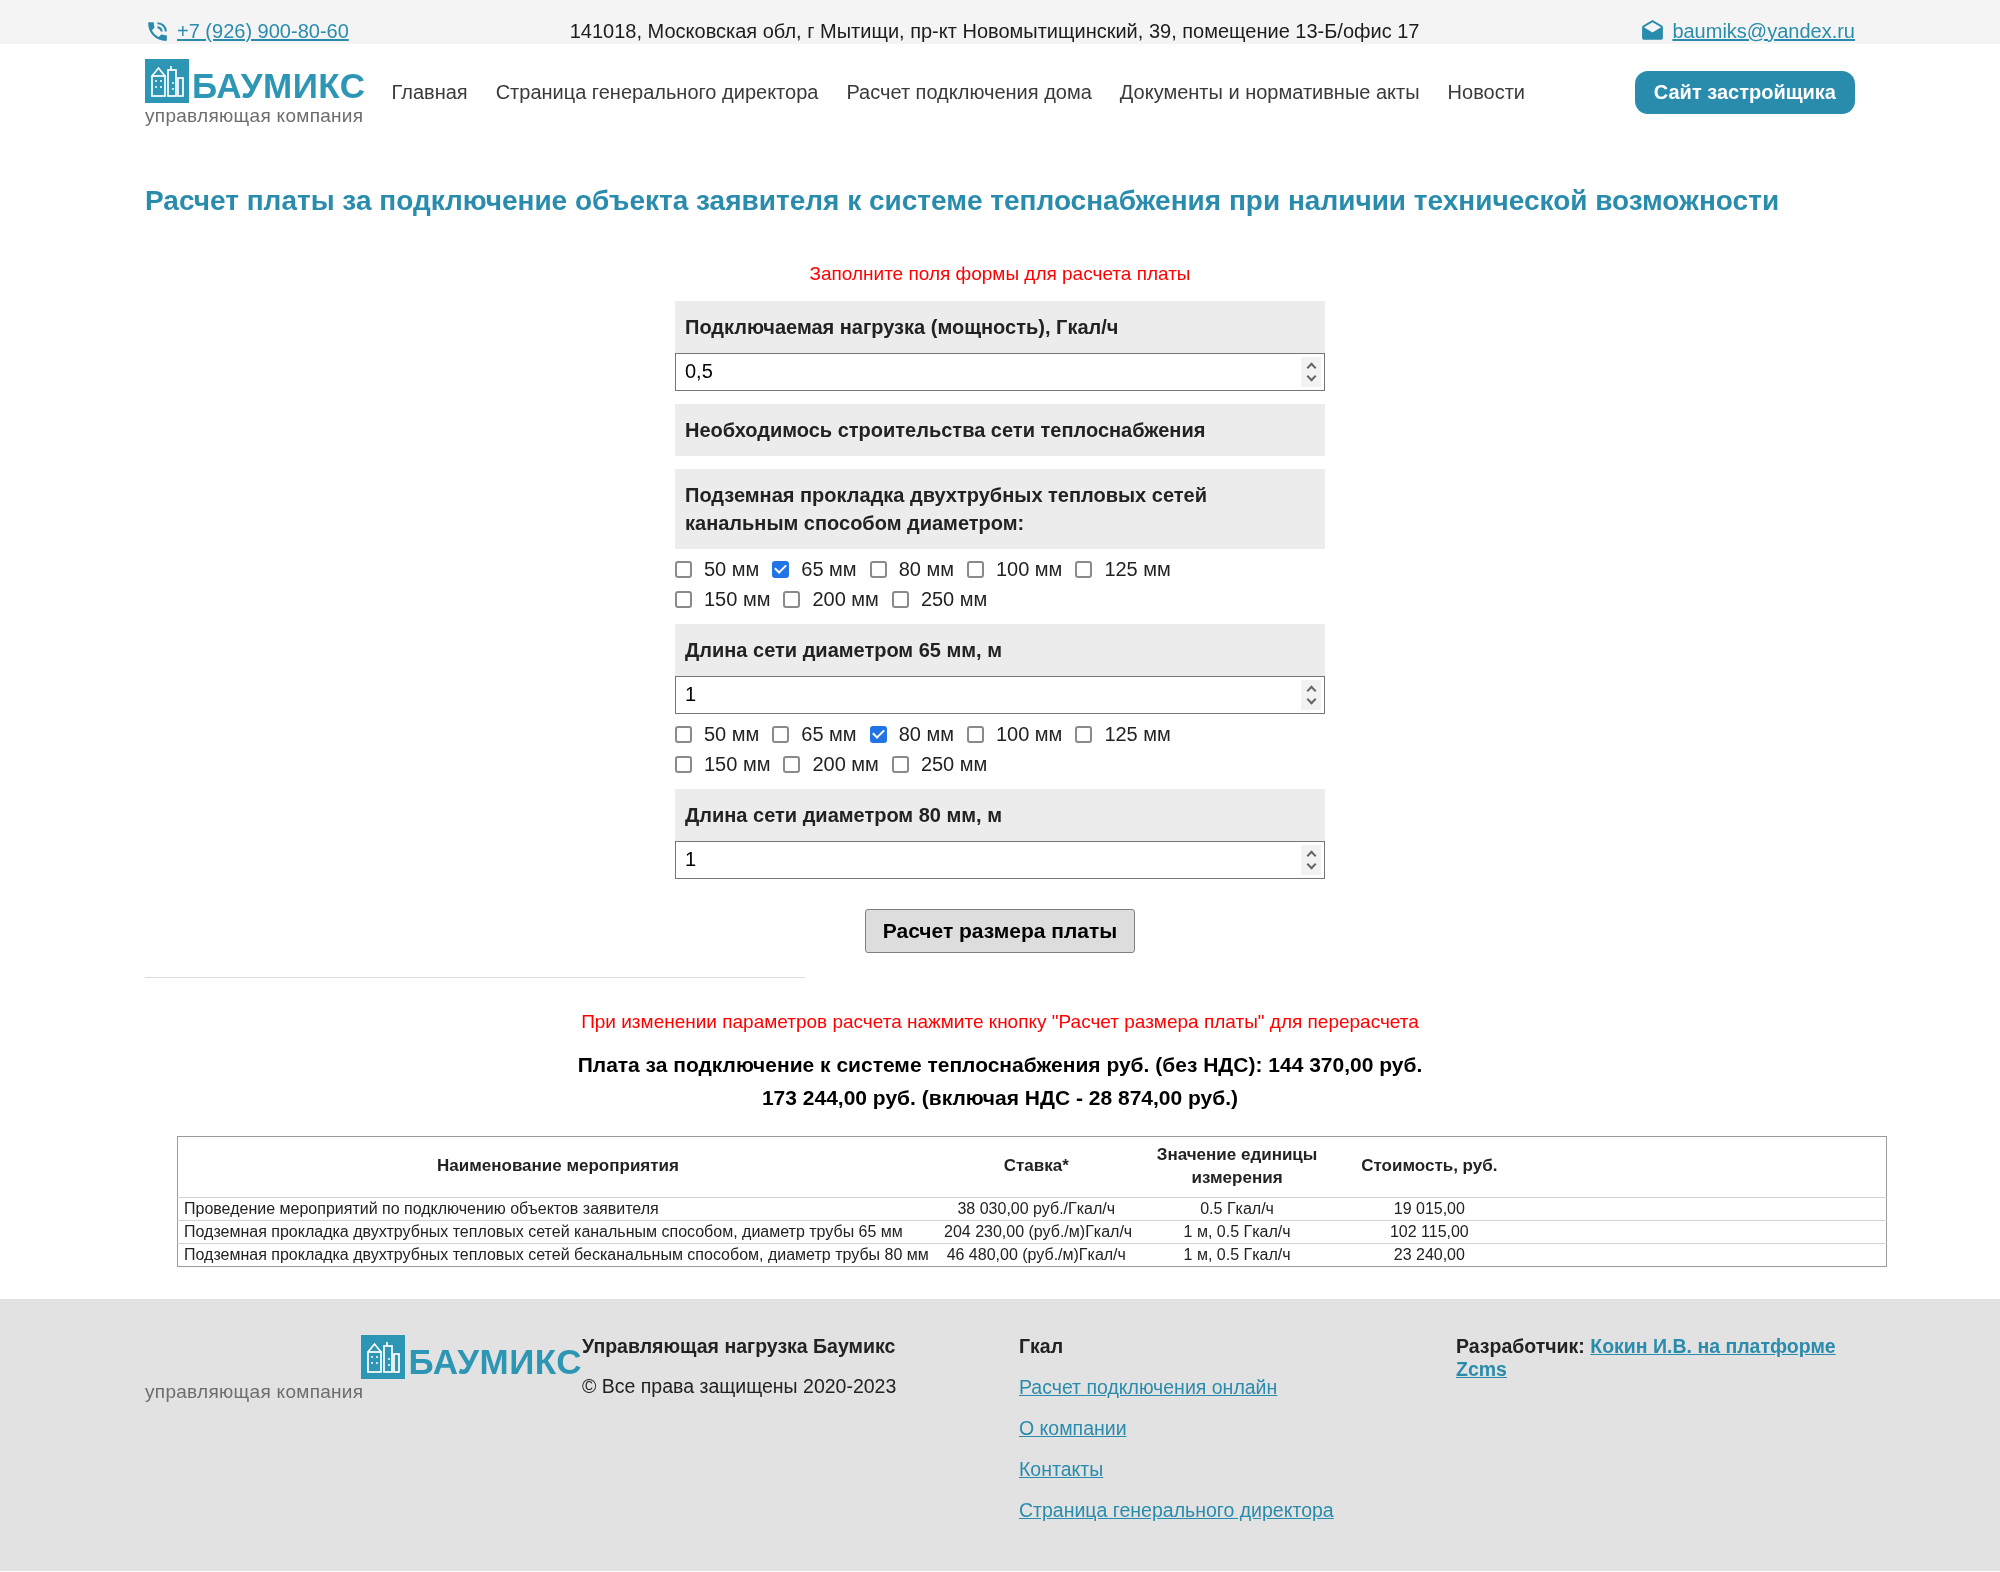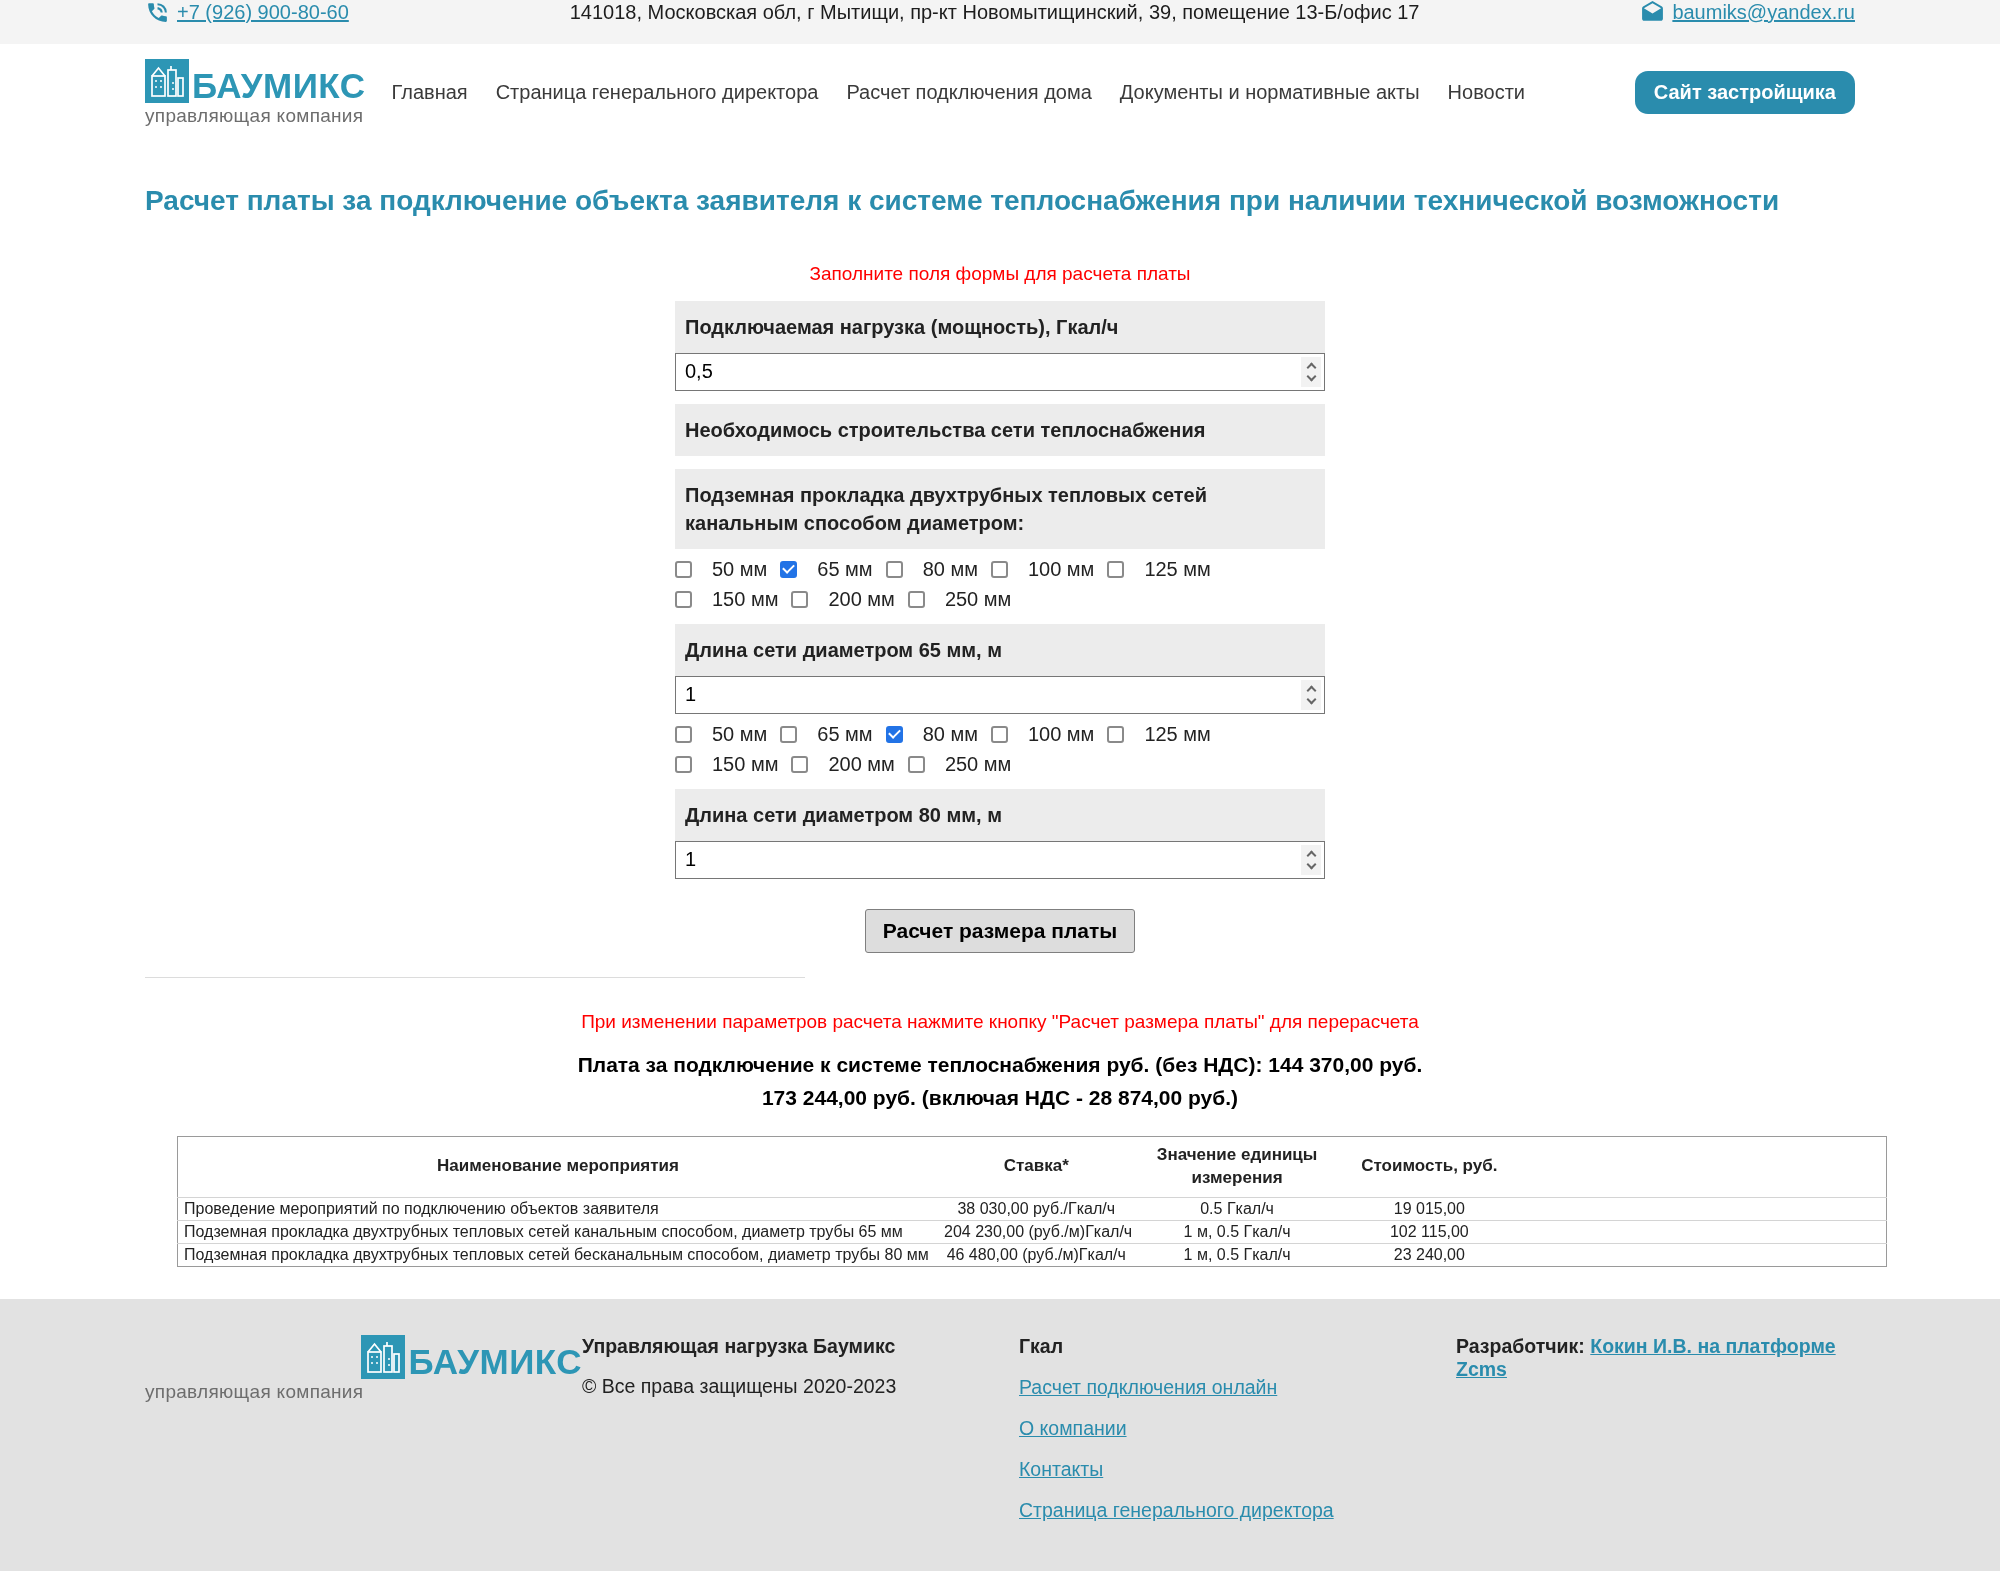--- a/index.html
+++ b/index.html
@@ -1,21 +1,21 @@
 <!DOCTYPE html>
 <html lang="ru"><head>
 <meta charset="utf-8">
 <style>
   * { margin:0; padding:0; box-sizing:border-box; }
   html,body { width:2000px; height:1572px; background:#fff;
     font-family:"Liberation Sans", sans-serif; color:#222; overflow:hidden; }
   .container { width:1710px; margin:0 auto; }
 
   
-  .topbar { height:44px; background:#f4f4f4; display:flex; align-items:flex-start; }
+  .topbar { height:44px; background:#f4f4f4; display:flex; align-items:flex-end; }
   .topbar .container { display:flex; align-items:center; justify-content:space-between; font-size:20px; }
   .tb-link { color:#2a8cad; text-decoration:underline; display:inline-flex; align-items:center; gap:7px; cursor:pointer; }
   .tb-link svg { width:25px; height:25px; fill:#2a8cad; }
   .tb-address { color:#1d1d1d; font-size:20px; }
 
   
   .header { height:97px; background:#fff; display:flex; align-items:center; }
   .header .container { display:flex; align-items:center; }
   .logo { display:flex; flex-direction:column; cursor:pointer; }
   .logo-top { display:flex; align-items:flex-end; gap:3px;justify-content:flex-end; }
@@ -37,21 +37,21 @@
   .num-input { width:100%; height:38px; border:1px solid #767676; font-family:inherit;
     font-size:20px; padding:0 30px 0 9px; background:#fff; }
   .spin { position:absolute; right:4px; top:4px; bottom:4px; width:20px; background:#f2f2f2;
     display:flex; flex-direction:column; align-items:center; justify-content:center; gap:4px; cursor:pointer; }
   .spin i { width:7px; height:7px; border:solid #666; border-width:0 2px 2px 0; display:block; }
   .spin i.up { transform:rotate(-135deg); margin-bottom:-1px; }
   .spin i.dn { transform:rotate(45deg); margin-top:-1px; }
   .cb-single { display:flex; align-items:center; gap:9px; font-size:20px; margin:10px 0 4px; cursor:pointer; }
   .cb-row { display:flex; flex-wrap:wrap; column-gap:13px; row-gap:7px; max-width:560px;
     font-size:20px; margin:9px 0 4px; }
-  .cb-item { display:inline-flex; align-items:center; gap:20px; cursor:pointer; white-space:nowrap; }
+  .cb-item { display:inline-flex; align-items:center; gap:12px; cursor:pointer; white-space:nowrap; }
   .cb { width:17px; height:17px; border:2px solid #8a8a8a; border-radius:3px; background:#fff;
     display:inline-flex; align-items:center; justify-content:center; flex:0 0 17px; }
   .cb.checked { background:#2273e6; border-color:#2273e6; }
   .cb.checked::after { content:''; width:9px; height:5px; border-left:2px solid #fff;
     border-bottom:2px solid #fff; transform:rotate(-45deg); margin-top:-3px; }
   .submit-btn { display:block; margin:30px auto 0; background:#ddd; border:1px solid #7f7f7f;
     border-radius:3px; font-family:inherit; font-size:21px; font-weight:bold; color:#000;
     padding:9px 17px; cursor:pointer; }
   .divider { border:none; border-top:1px solid #dcdcdc; width:660px; margin:24px 0 0 0; }
   .recalc-hint { color:#f00; font-size:19px; text-align:center; margin-top:33px; }

